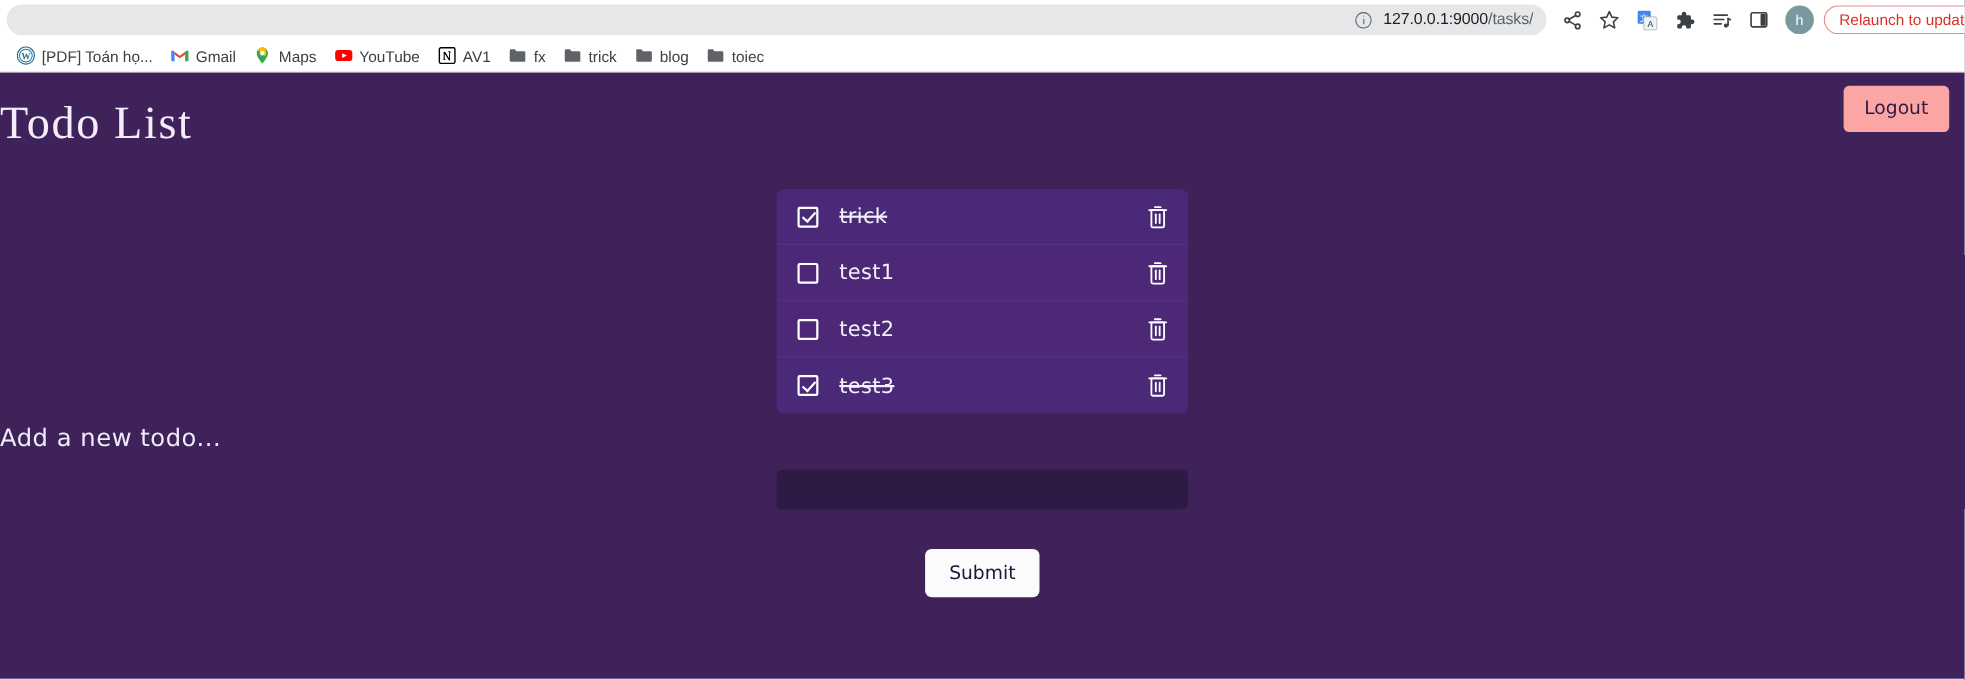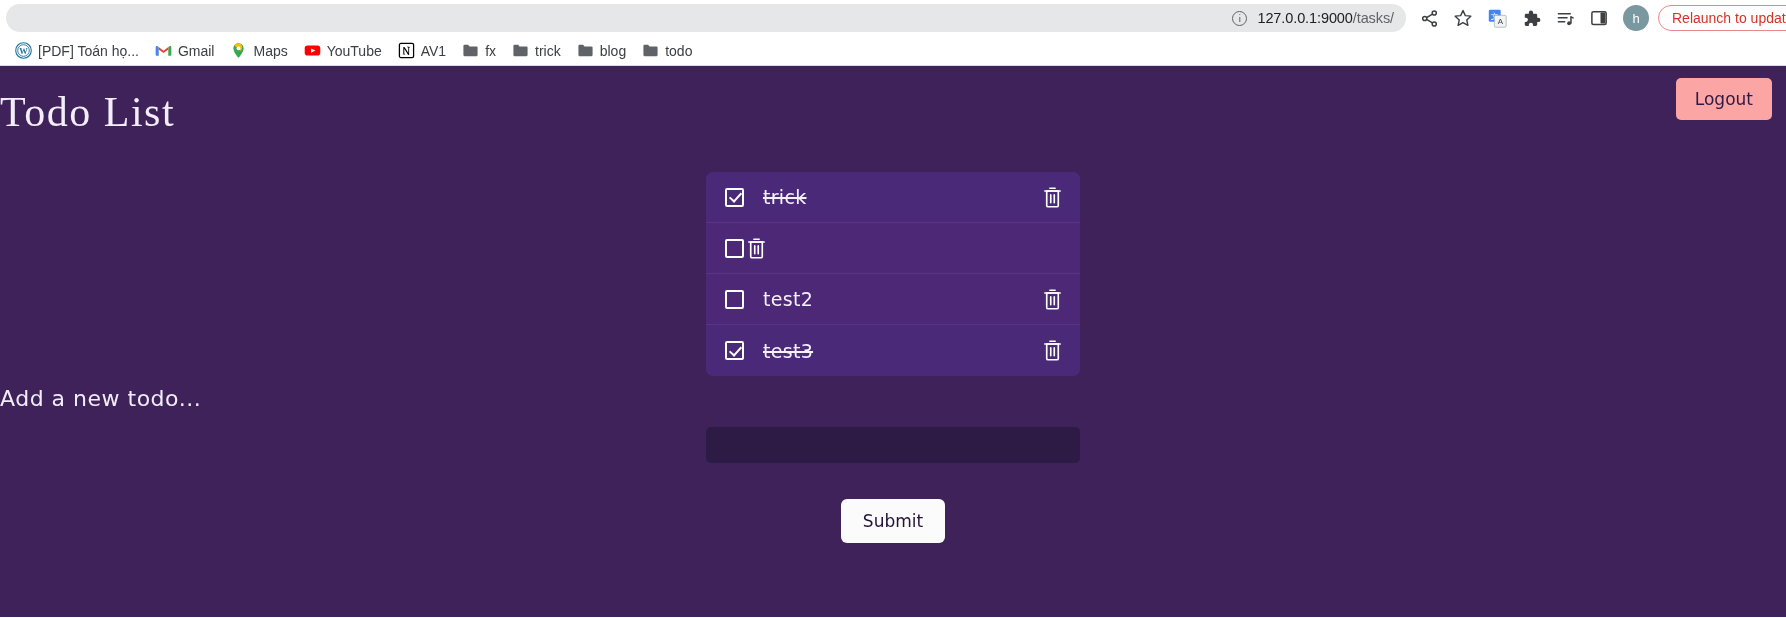--- a/index.html
+++ b/index.html
@@ -388,21 +388,21 @@
       <svg class="bm-ico" viewBox="0 0 24 24">
         <path d="M2 5.5A1.5 1.5 0 0 1 3.5 4h5.1l2 2.4h9.9A1.5 1.5 0 0 1 22 7.9v10.6A1.5 1.5 0 0 1 20.5 20h-17A1.5 1.5 0 0 1 2 18.5z" fill="#5f6368"></path>
       </svg>
       <span>blog</span>
     </div>
 
     <div class="bm">
       <svg class="bm-ico" viewBox="0 0 24 24">
         <path d="M2 5.5A1.5 1.5 0 0 1 3.5 4h5.1l2 2.4h9.9A1.5 1.5 0 0 1 22 7.9v10.6A1.5 1.5 0 0 1 20.5 20h-17A1.5 1.5 0 0 1 2 18.5z" fill="#5f6368"></path>
       </svg>
-      <span>todo</span>
+      <span>toiec</span>
     </div>
   </div>
 </div>
 
 <div id="page">
 
   <button id="logout-btn">Logout</button>
 
   <h1 id="page-title">Todo List</h1>
 
@@ -415,20 +415,21 @@
             <path d="M9 2.4h6"></path>
             <path d="M3.2 5.6h17.6"></path>
             <path d="M5.4 5.6h13.2v16.4a1.6 1.6 0 0 1-1.6 1.6H7a1.6 1.6 0 0 1-1.6-1.6z"></path>
             <line x1="10" y1="10" x2="10" y2="19"></line>
             <line x1="14" y1="10" x2="14" y2="19"></line>
           </svg>
         </button>
       </div>
       <div class="todo-row">
         <div class="cb"></div>
+        <span class="todo-label">test1</span>
         <button class="trash-btn">
           <svg width="21" height="23" viewBox="0 0 24 26" fill="none" stroke="#ffffff" stroke-width="1.9" stroke-linecap="round" stroke-linejoin="round">
             <path d="M9 2.4h6"></path>
             <path d="M3.2 5.6h17.6"></path>
             <path d="M5.4 5.6h13.2v16.4a1.6 1.6 0 0 1-1.6 1.6H7a1.6 1.6 0 0 1-1.6-1.6z"></path>
             <line x1="10" y1="10" x2="10" y2="19"></line>
             <line x1="14" y1="10" x2="14" y2="19"></line>
           </svg>
         </button>
       </div>

